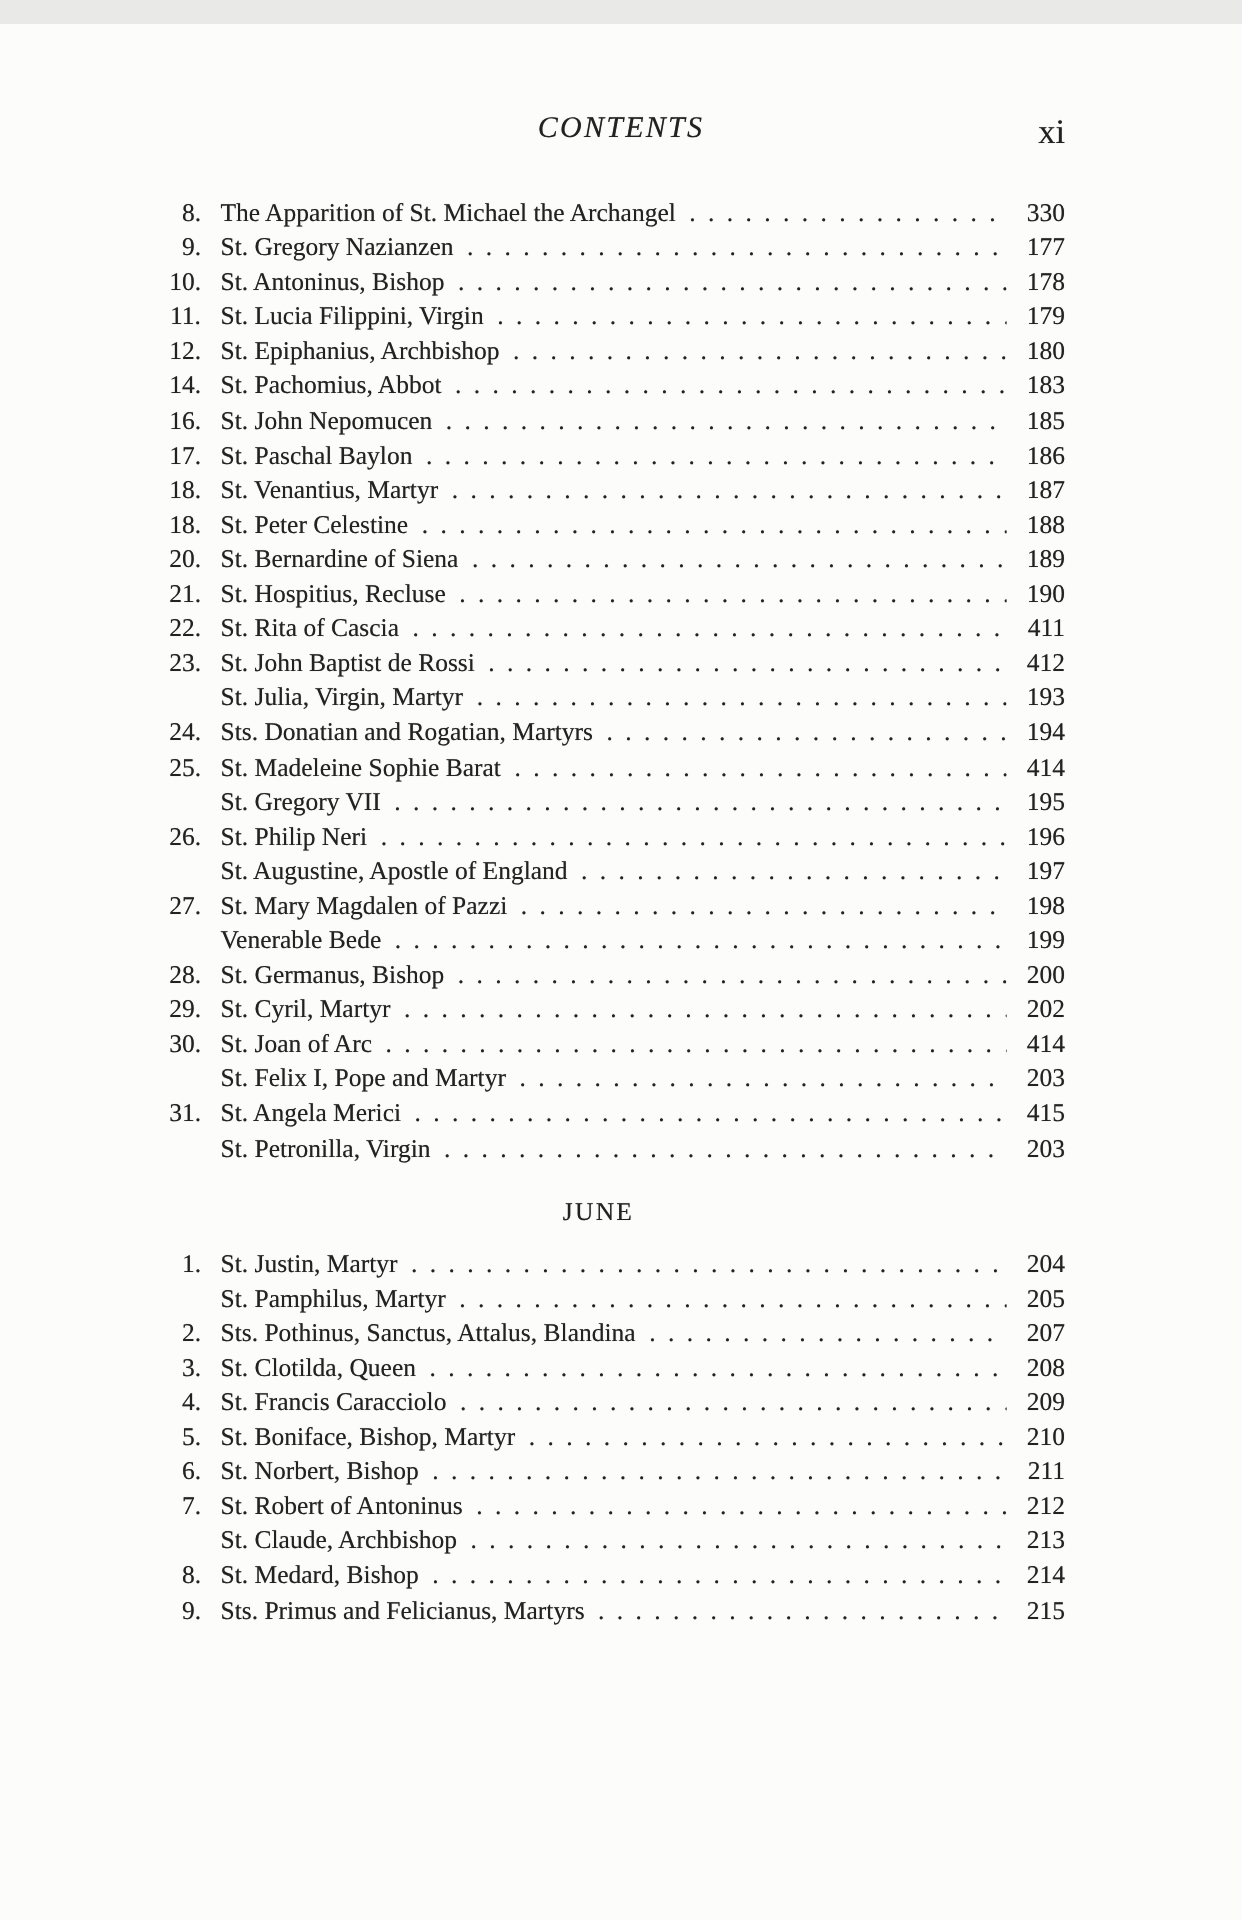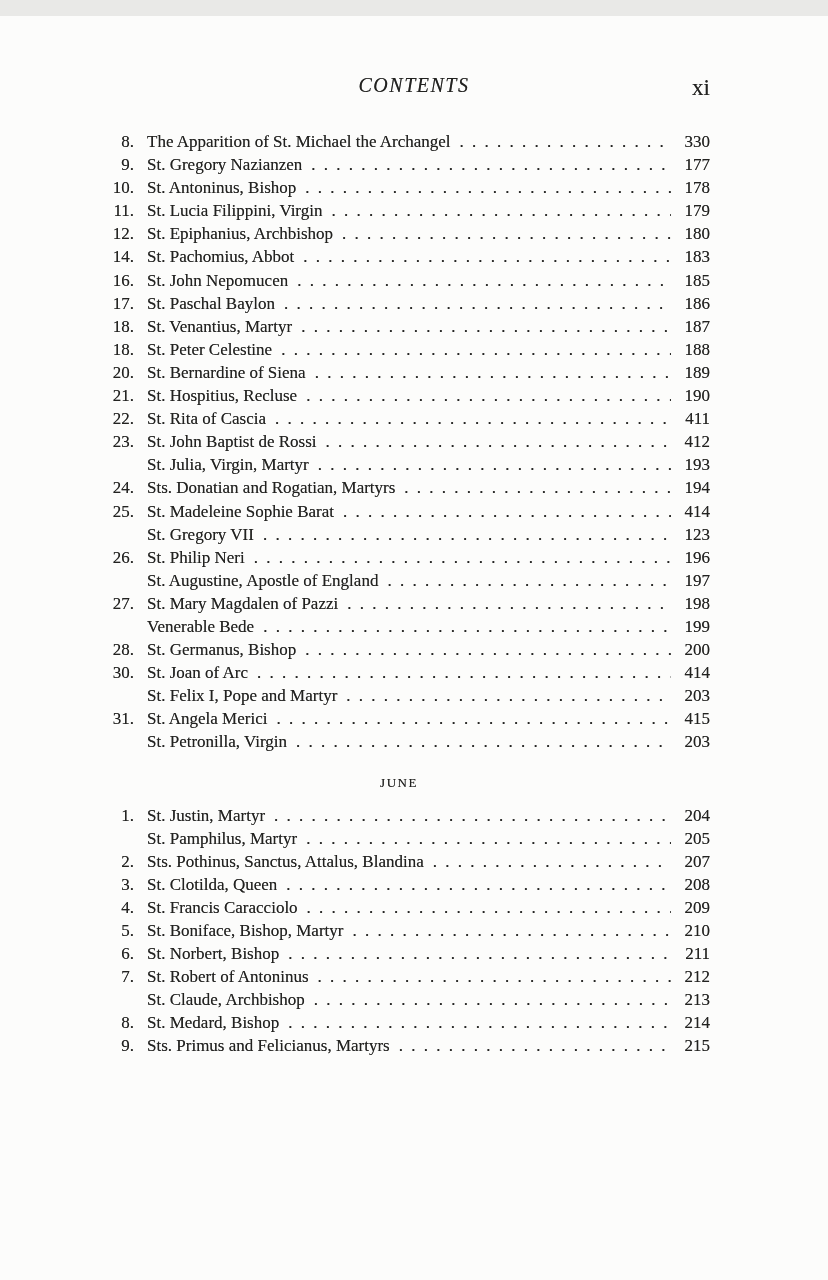--- a/index.html
+++ b/index.html
@@ -67,21 +67,21 @@
   .leader::after {
     content: ". . . . . . . . . . . . . . . . . . . . . . . . . . . . . . . . . . . . . . . . . . . . . . . . . . . . . . . . . . . .";
     letter-spacing: 2px;
   }
   .pagenum {
     flex: 0 0 34px;
     text-align: right;
   }
   .section-heading {
     text-align: center;
-    font-size: 13px;
+    font-size: 17px;
     letter-spacing: 1.5px;
     margin-top: 21px;
     margin-bottom: 13px;
   }
 </style>
 </head>
 <body>
 
 <div class="page">
   <div class="running-head">
@@ -189,21 +189,21 @@
       <div class="entry">
         <span class="num">25.</span>
         <span class="title">St. Madeleine Sophie Barat</span>
         <span class="leader"></span>
         <span class="pagenum">414</span>
       </div>
       <div class="entry">
         <span class="num"></span>
         <span class="title">St. Gregory VII</span>
         <span class="leader"></span>
-        <span class="pagenum">123</span>
+        <span class="pagenum">195</span>
       </div>
       <div class="entry">
         <span class="num">26.</span>
         <span class="title">St. Philip Neri</span>
         <span class="leader"></span>
         <span class="pagenum">196</span>
       </div>
       <div class="entry">
         <span class="num"></span>
         <span class="title">St. Augustine, Apostle of England</span>
@@ -220,20 +220,26 @@
         <span class="num"></span>
         <span class="title">Venerable Bede</span>
         <span class="leader"></span>
         <span class="pagenum">199</span>
       </div>
       <div class="entry">
         <span class="num">28.</span>
         <span class="title">St. Germanus, Bishop</span>
         <span class="leader"></span>
         <span class="pagenum">200</span>
+      </div>
+      <div class="entry">
+        <span class="num">29.</span>
+        <span class="title">St. Cyril, Martyr</span>
+        <span class="leader"></span>
+        <span class="pagenum">202</span>
       </div>
       <div class="entry">
         <span class="num">30.</span>
         <span class="title">St. Joan of Arc</span>
         <span class="leader"></span>
         <span class="pagenum">414</span>
       </div>
       <div class="entry">
         <span class="num"></span>
         <span class="title">St. Felix I, Pope and Martyr</span>

